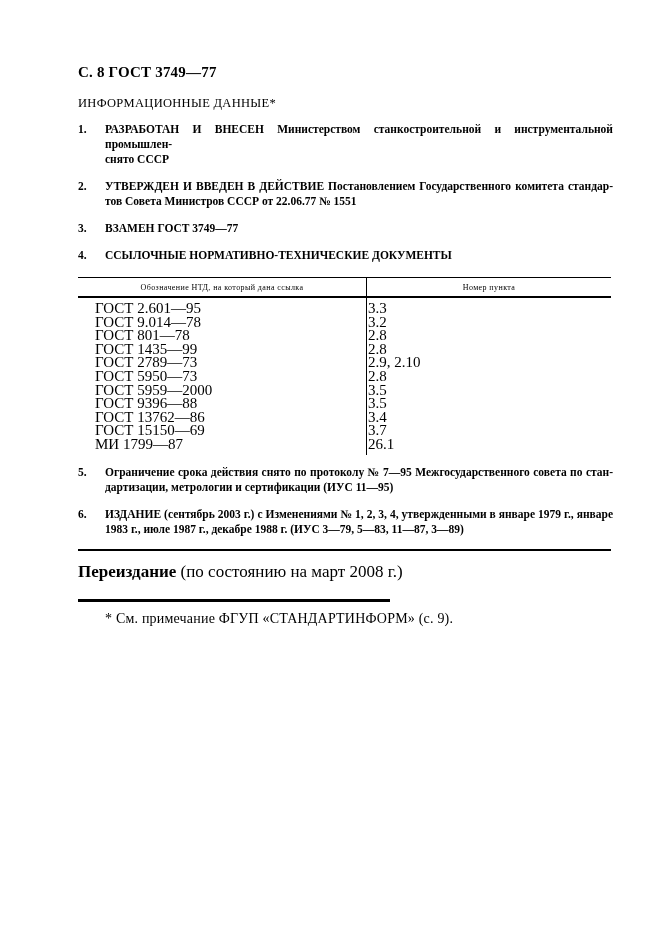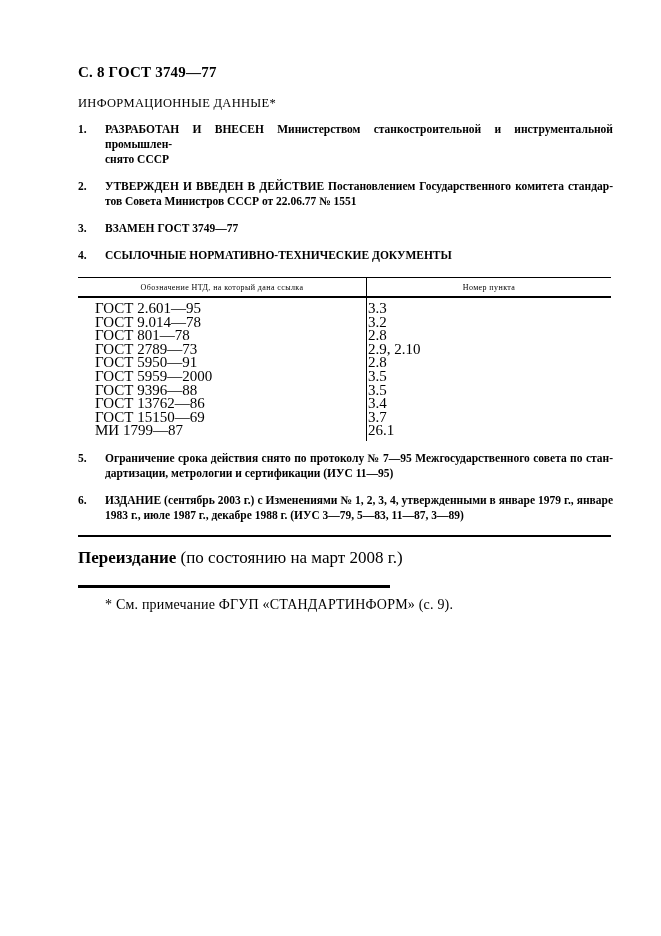--- a/index.html
+++ b/index.html
@@ -144,25 +144,29 @@
             </tr>
           <tr>
               <td class="c1">ГОСТ 9.014—78</td>
               <td class="c2">3.2</td>
             </tr>
           <tr>
               <td class="c1">ГОСТ 801—78</td>
               <td class="c2">2.8</td>
             </tr>
           <tr>
+              <td class="c1">ГОСТ 1435—99</td>
+              <td class="c2">2.8</td>
+            </tr>
+          <tr>
               <td class="c1">ГОСТ 2789—73</td>
               <td class="c2">2.9, 2.10</td>
             </tr>
           <tr>
-              <td class="c1">ГОСТ 5950—91</td>
+              <td class="c1">ГОСТ 5950—73</td>
               <td class="c2">2.8</td>
             </tr>
           <tr>
               <td class="c1">ГОСТ 5959—2000</td>
               <td class="c2">3.5</td>
             </tr>
           <tr>
               <td class="c1">ГОСТ 9396—88</td>
               <td class="c2">3.5</td>
             </tr>

